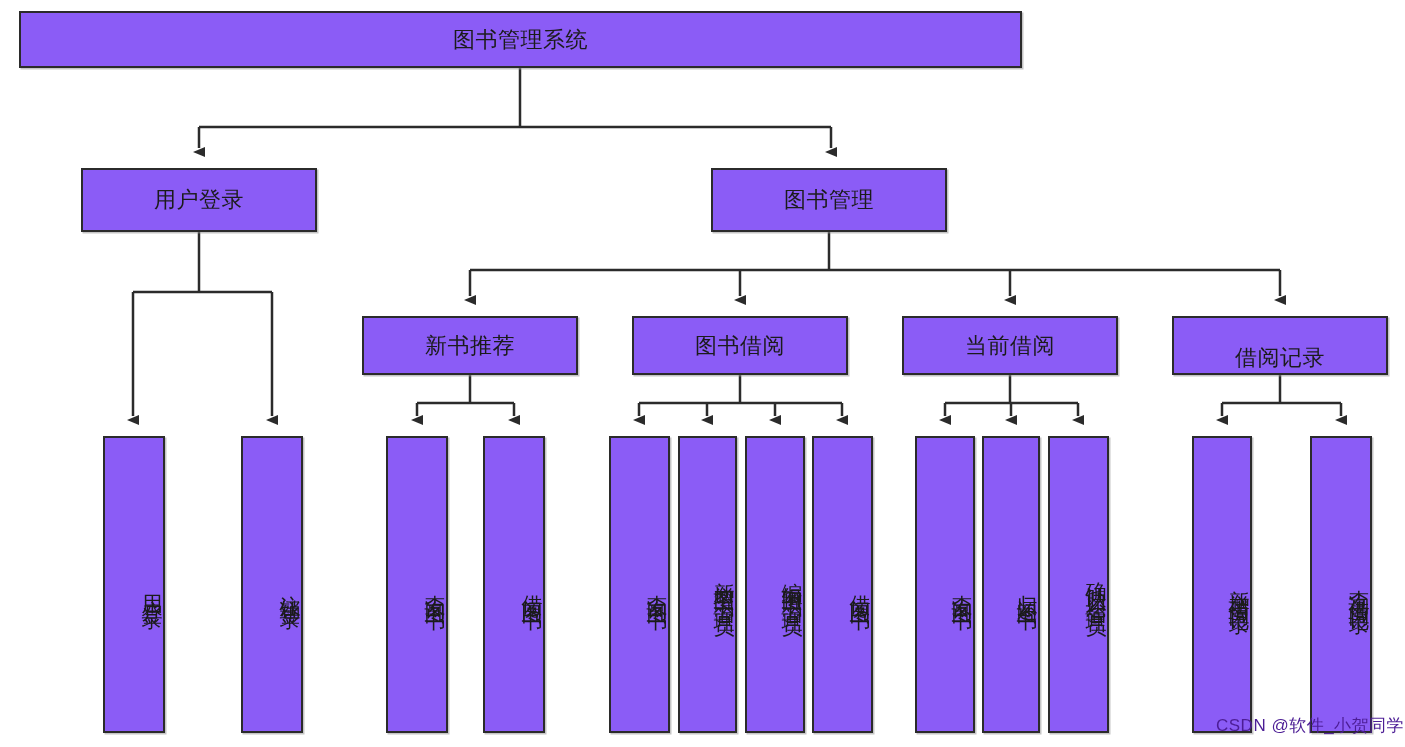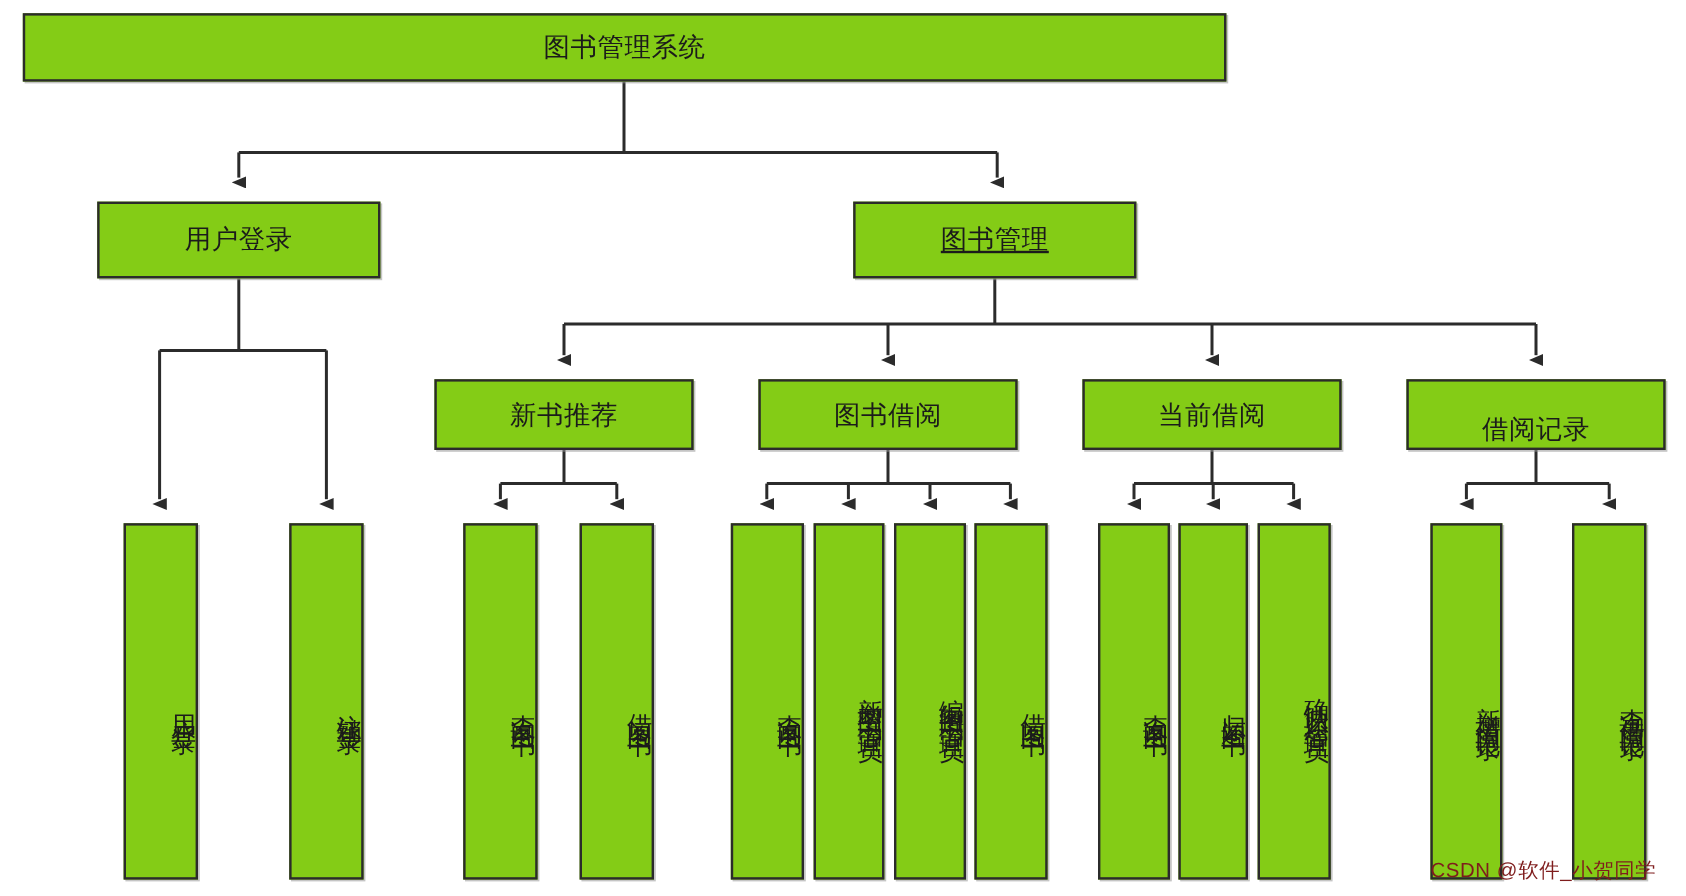--- a/index.html
+++ b/index.html
@@ -22,21 +22,21 @@
     left: 0;
     top: 0;
     width: 1405px;
     height: 747px;
     pointer-events: none;
   }
   .node {
     position: absolute;
     box-sizing: border-box;
     border: 2.5px solid #2b2b2b;
-    background: #84cc16;
+    background: #8b5cf6;
     display: flex;
     align-items: center;
     justify-content: center;
     color: #1b1b1b;
     box-shadow: 1.5px 1.5px 0 0 rgba(150,150,150,0.55);
   }
   .node.horiz {
     font-size: 22px;
     letter-spacing: 0.5px;
   }
@@ -50,23 +50,24 @@
     justify-content: center;
     padding-top: 6px;
   }
   .node.vert > span {
     writing-mode: vertical-rl;
     text-orientation: upright;
   }
   .watermark {
     position: absolute;
     font-size: 17px;
-    color: #7f1d1d;
+    color: #4c1d95;
     white-space: nowrap;
     letter-spacing: 0.5px;
+    margin-left: 24px;
   }
 </style>
 </head>
 <body>
 
 <div id="canvas">
 
   <svg class="edges" viewBox="0 0 1405 747">
     <defs>
       <marker id="arr" markerWidth="10" markerHeight="12" refX="1" refY="6" orient="auto" markerUnits="userSpaceOnUse">
@@ -117,21 +118,21 @@
     </g>
   </svg>
 
   <div class="node horiz" style="left: 19px; top: 11px; width: 1003px; height: 57px;">
     <span>图书管理系统</span>
   </div>
 
   <div class="node horiz" style="left: 81px; top: 168px; width: 236px; height: 64px;">
     <span>用户登录</span>
   </div>
-  <div class="node horiz" style="left: 711px; top: 168px; width: 236px; height: 64px; text-decoration: underline;">
+  <div class="node horiz" style="left: 711px; top: 168px; width: 236px; height: 64px;">
     <span>图书管理</span>
   </div>
 
   <div class="node horiz" style="left: 632px; top: 316px; width: 216px; height: 59px;">
     <span>图书借阅</span>
   </div>
   <div class="node horiz" style="left: 362px; top: 316px; width: 216px; height: 59px;">
     <span>新书推荐</span>
   </div>
   <div class="node horiz" style="left: 902px; top: 316px; width: 216px; height: 59px; text-align: right;">

